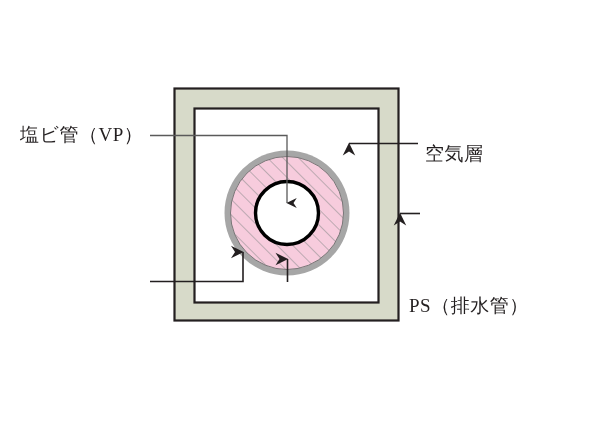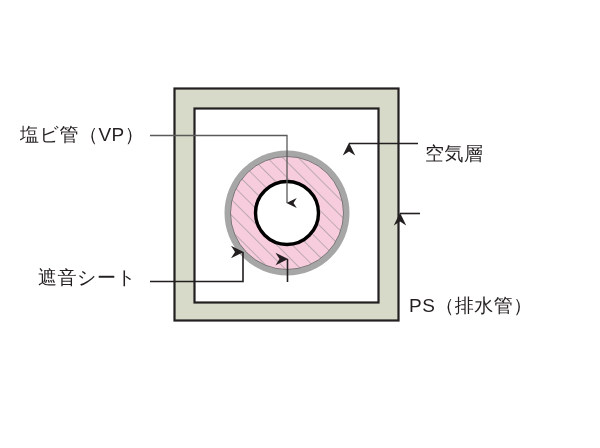--- a/index.html
+++ b/index.html
@@ -14,21 +14,21 @@
   }
   #diagram-root{position:absolute;left:0;top:0;width:600px;height:448px;}
   svg.diagram{position:absolute;left:0;top:0;width:600px;height:448px;display:block;}
   .lbl{
     position:absolute;
     font-size:19px;
     line-height:1;
     letter-spacing:0.5px;
     color:#231f20;
     white-space:nowrap;
-    font-family:Liberation Sans, sans-serif;
+    font-family:Liberation Serif, serif;
   }
   #label-vp{left:20px;top:125px;}
   #label-air{left:425px;top:129px;margin-top:15px;}
   #label-plaster{left:427px;top:200px;}
   #label-sheet{left:38px;top:268px;}
   #label-glasswool{left:253px;top:276px;}
   #label-ps{left:409px;top:296px;text-align:center;}
 </style>
 </head>
 <body>
@@ -71,18 +71,17 @@
     <path d="M150,281.5 L243,281.5 L243,252" fill="none" stroke="#231f20" stroke-width="1.6" marker-end="url(#arrow-up)"></path>
 
     <path d="M287.5,282 L287.5,259" fill="none" stroke="#231f20" stroke-width="1.6" marker-end="url(#arrow-up)"></path>
   </svg>
 
   <div class="lbl" id="label-vp">塩ビ管（VP）</div>
 
   <div class="lbl" id="label-air">空気層</div>
 
 
-  <div class="lbl" id="label-sheet">遮音シート</div>
 
 
   <div class="lbl" id="label-ps">PS（排水管）</div>
 
 </div>
 
 </body></html>

